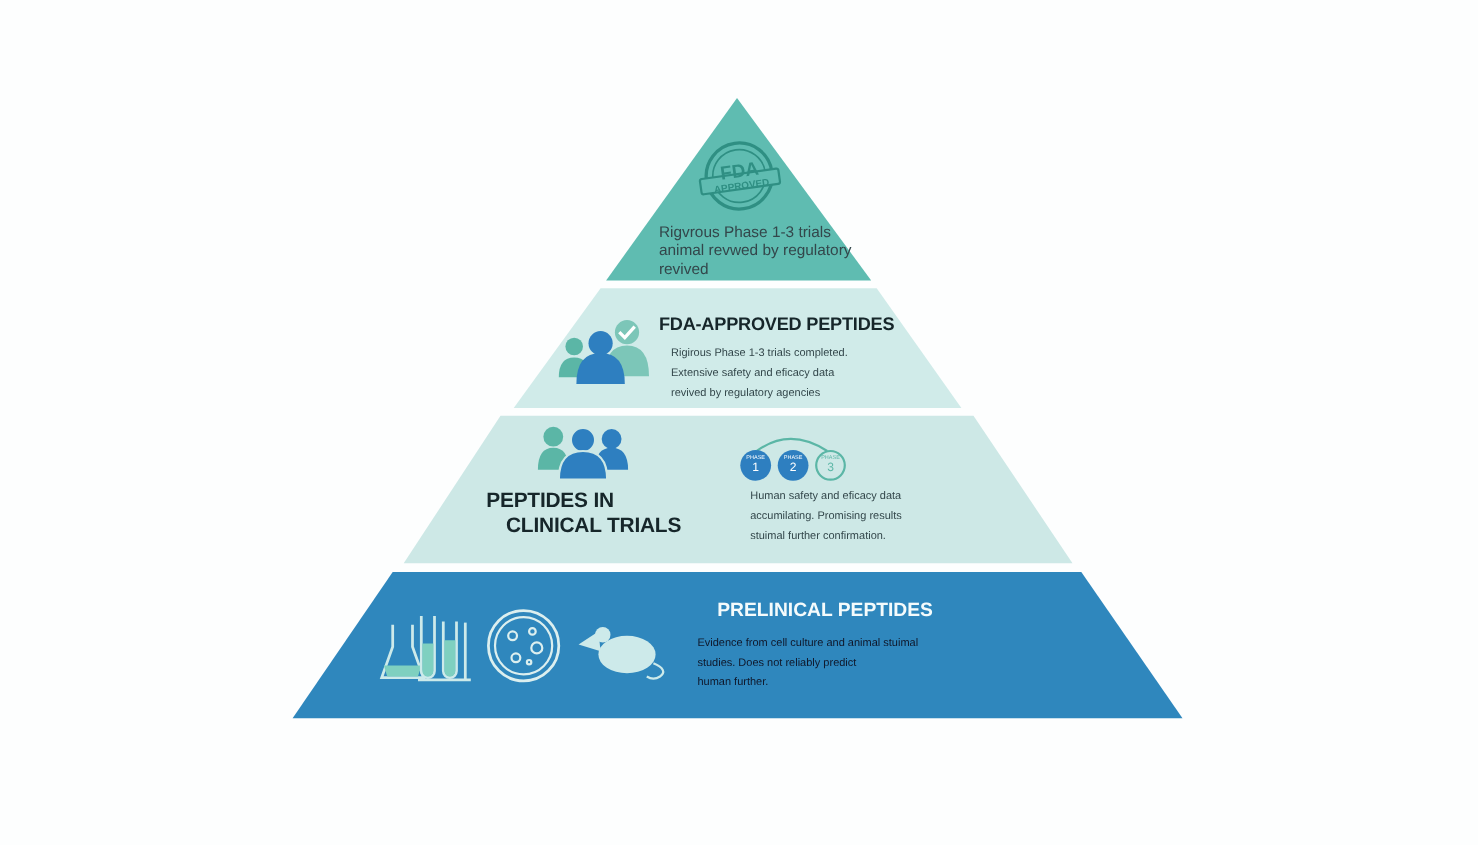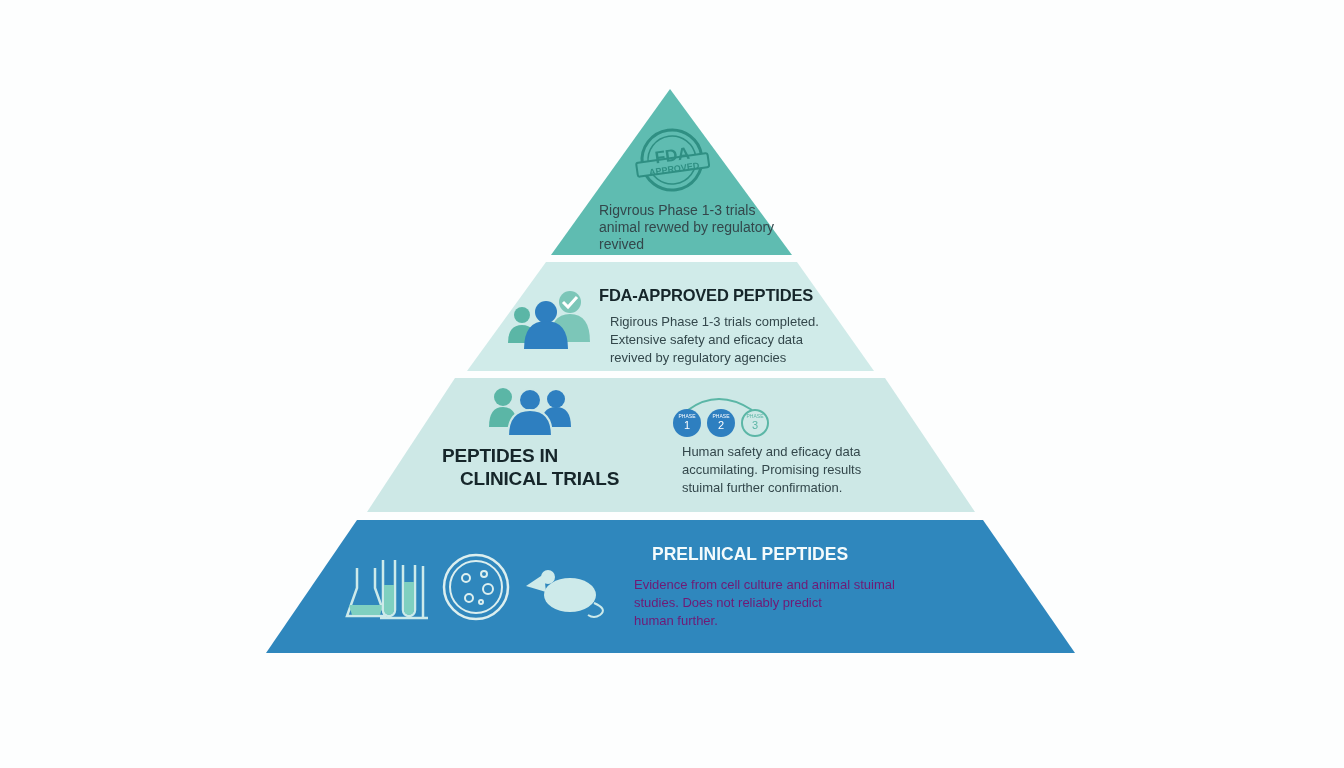--- a/index.html
+++ b/index.html
@@ -6,22 +6,22 @@
   body {
     width: 1344px; height: 768px; overflow: hidden;
     background: #fdfefe;
     font-family: "Liberation Sans", "DejaVu Sans", sans-serif;
     position: relative;
   }
   #stage { position: absolute; left: 0; top: 0; width: 1344px; height: 768px; }
   svg.pyr { position: absolute; left: 0; top: 0; }
   .txt { position: absolute; color: #2a3a3d; }
   .title { font-weight: bold; color: #16262a; letter-spacing: -0.2px; }
-  .desc { font-size: 13px; line-height: 18px; color: #33474b; }
-  .white { color: #701a75; }
+  .desc { font-size: 10px; line-height: 18px; color: #33474b; }
+  .white { color: #0f172a; }
   .white-title { color: #f4fbfc; font-weight: bold; }
 </style>
 </head>
 <body style="background: rgb(253, 254, 254);">
 
 <div id="stage">
   <svg class="pyr" width="1344" height="768" viewBox="0 0 1344 768">
     <polygon id="t1" points="670,89 792,255 551,255" fill="#5fbcb1"></polygon>
     <polygon id="t2" points="546,262 797,262 874,371 467,371" fill="#d0ebe9"></polygon>
     <polygon id="t3" points="455,378 885,378 975,512 367,512" fill="#cde8e6"></polygon>

